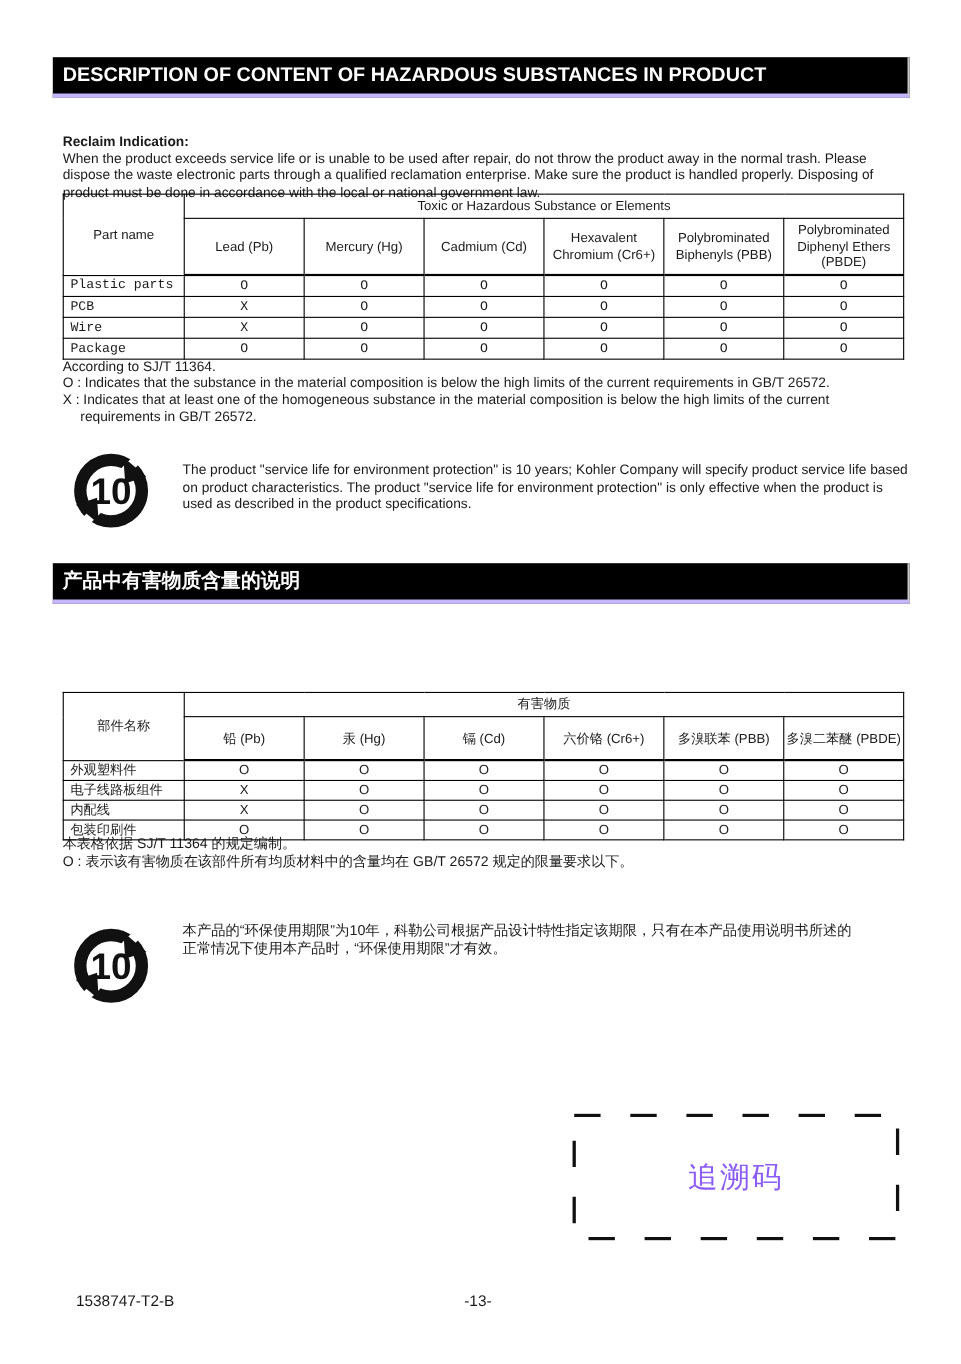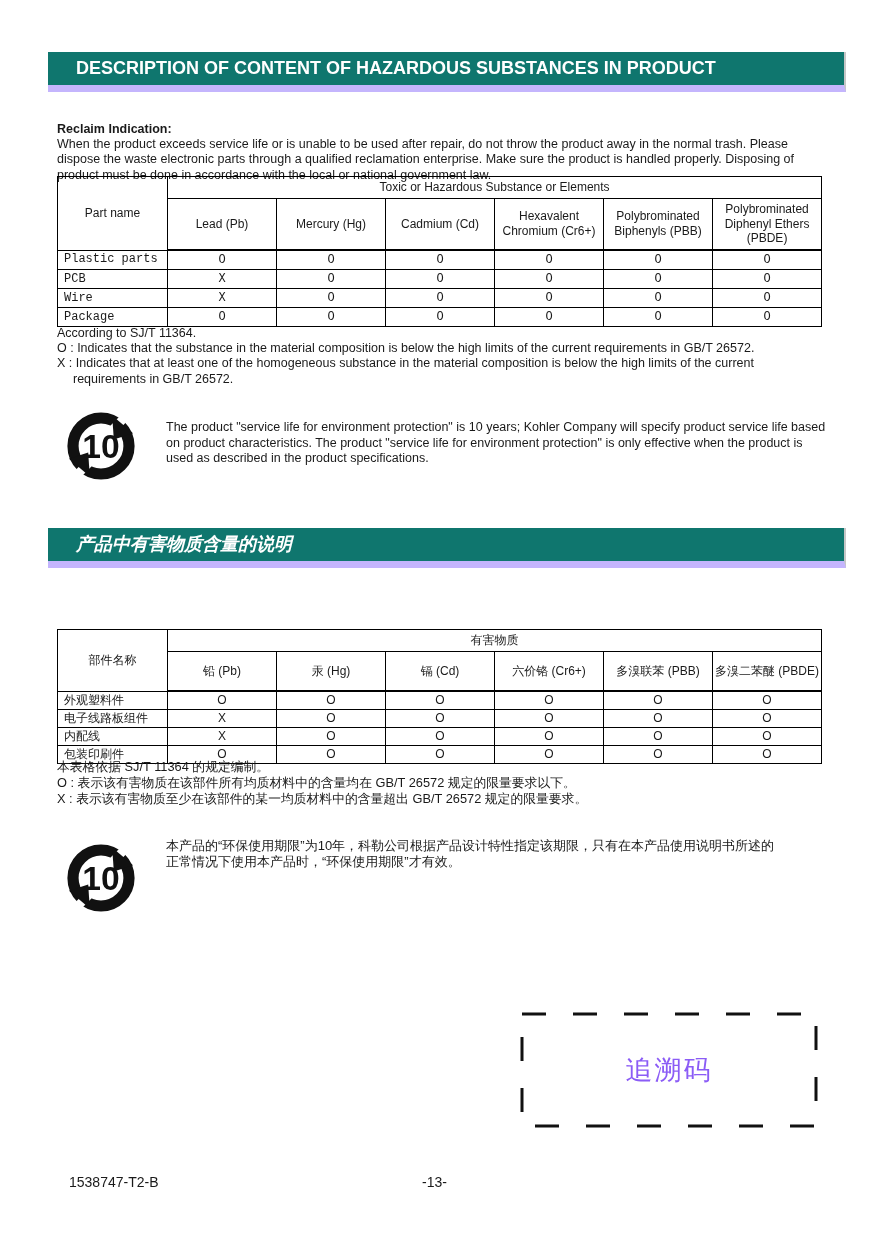--- a/index.html
+++ b/index.html
@@ -2,27 +2,27 @@
 <html><head>
 <meta charset="utf-8">
 <style>
   html,body{margin:0;padding:0;background:#ffffff;}
   body{font-family:"Liberation Sans","DejaVu Sans",sans-serif;color:#1a1a1a;}
   .page{position:relative;width:874px;height:1240px;background:#fff;overflow:hidden;}
 
   
   .section-bar{
     position:absolute;left:48px;width:768px;height:33px;
-    background:#0f766e;color:#ffffff;font-weight:bold;font-size:18px;
-    line-height:33px;padding-left:28px;
-    border-right:2px solid #c6c6c6;border-bottom:7px solid #c4b5fd;
+    background:#000000;color:#ffffff;font-weight:bold;font-size:18px;
+    line-height:33px;padding-left:9px;
+    border-right:2px solid #c6c6c6;border-bottom:4px solid #c4b5fd;
     white-space:nowrap;overflow:hidden;
   }
   #bar-en{top:52px;}
-  #bar-cn{top:528px;font-style:italic;}
+  #bar-cn{top:512px;}
 
   .textblock{position:absolute;font-size:12.5px;line-height:15.2px;}
   .b{font-weight:bold;margin-top:16px;}
 
   #reclaim-en{top:106px;left:57px;width:760px;}
   #notes-en{top:326px;left:57px;width:768px;}
   #reclaim-cn{top:564px;left:57px;width:790px;font-size:13px;line-height:15.5px;}
   #notes-cn{top:759px;left:57px;width:790px;font-size:12.8px;line-height:15.8px;}
   .note{padding-left:16px;text-indent:-16px;}
 
@@ -220,21 +220,20 @@
         <td>O</td>
         <td>O</td>
         <td>O</td>
       </tr>
     </tbody>
   </table>
 
   <div class="textblock" id="notes-cn">
     <div class="note">本表格依据 SJ/T 11364 的规定编制。</div>
     <div class="note">O : 表示该有害物质在该部件所有均质材料中的含量均在 GB/T 26572 规定的限量要求以下。</div>
-    <div class="note">X : 表示该有害物质至少在该部件的某一均质材料中的含量超出 GB/T 26572 规定的限量要求。</div>
   </div>
 
   <div class="icon-row" id="epup-cn">
     <svg class="epup-icon" viewBox="0 0 100 100">
       <circle cx="50" cy="50" r="35" fill="none" stroke="#111" stroke-width="14"></circle>
       <line x1="64" y1="30" x2="86" y2="8" stroke="#fff" stroke-width="11"></line>
       <line x1="36" y1="70" x2="14" y2="92" stroke="#fff" stroke-width="11"></line>
       <polygon points="90,34 66,42 64,12" fill="#111"></polygon>
       <polygon points="10,66 34,58 36,88" fill="#111"></polygon>
       <text x="50" y="65" text-anchor="middle" font-size="42" font-weight="bold" fill="#111">10</text>

